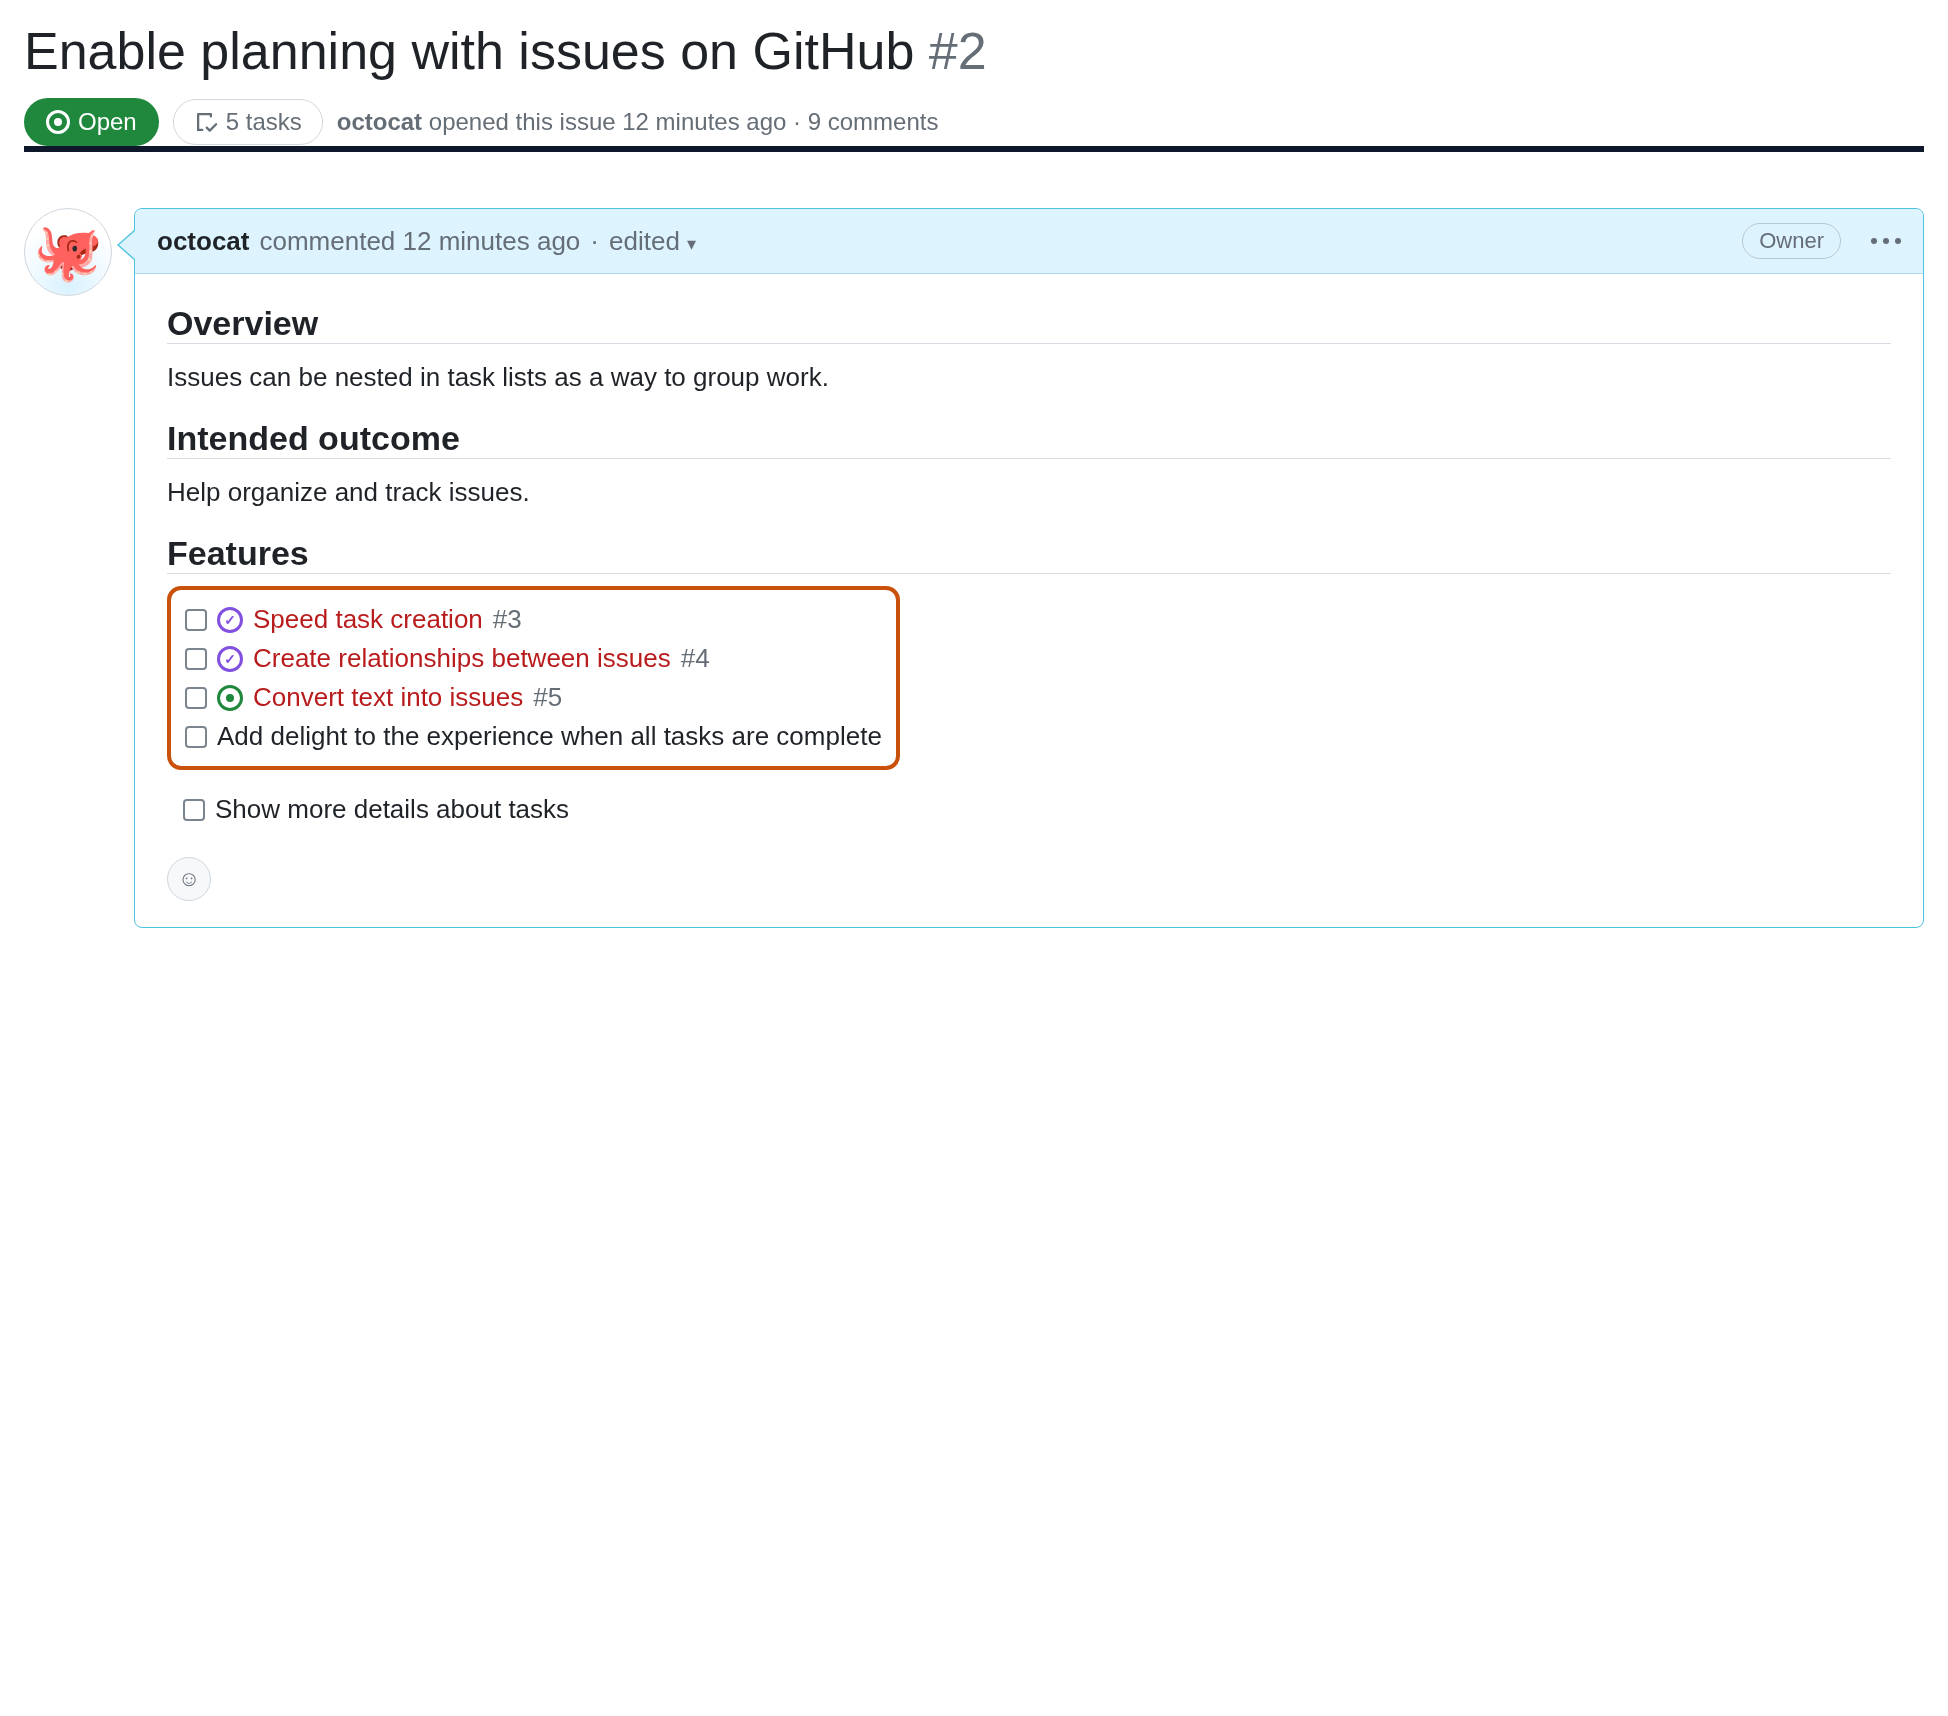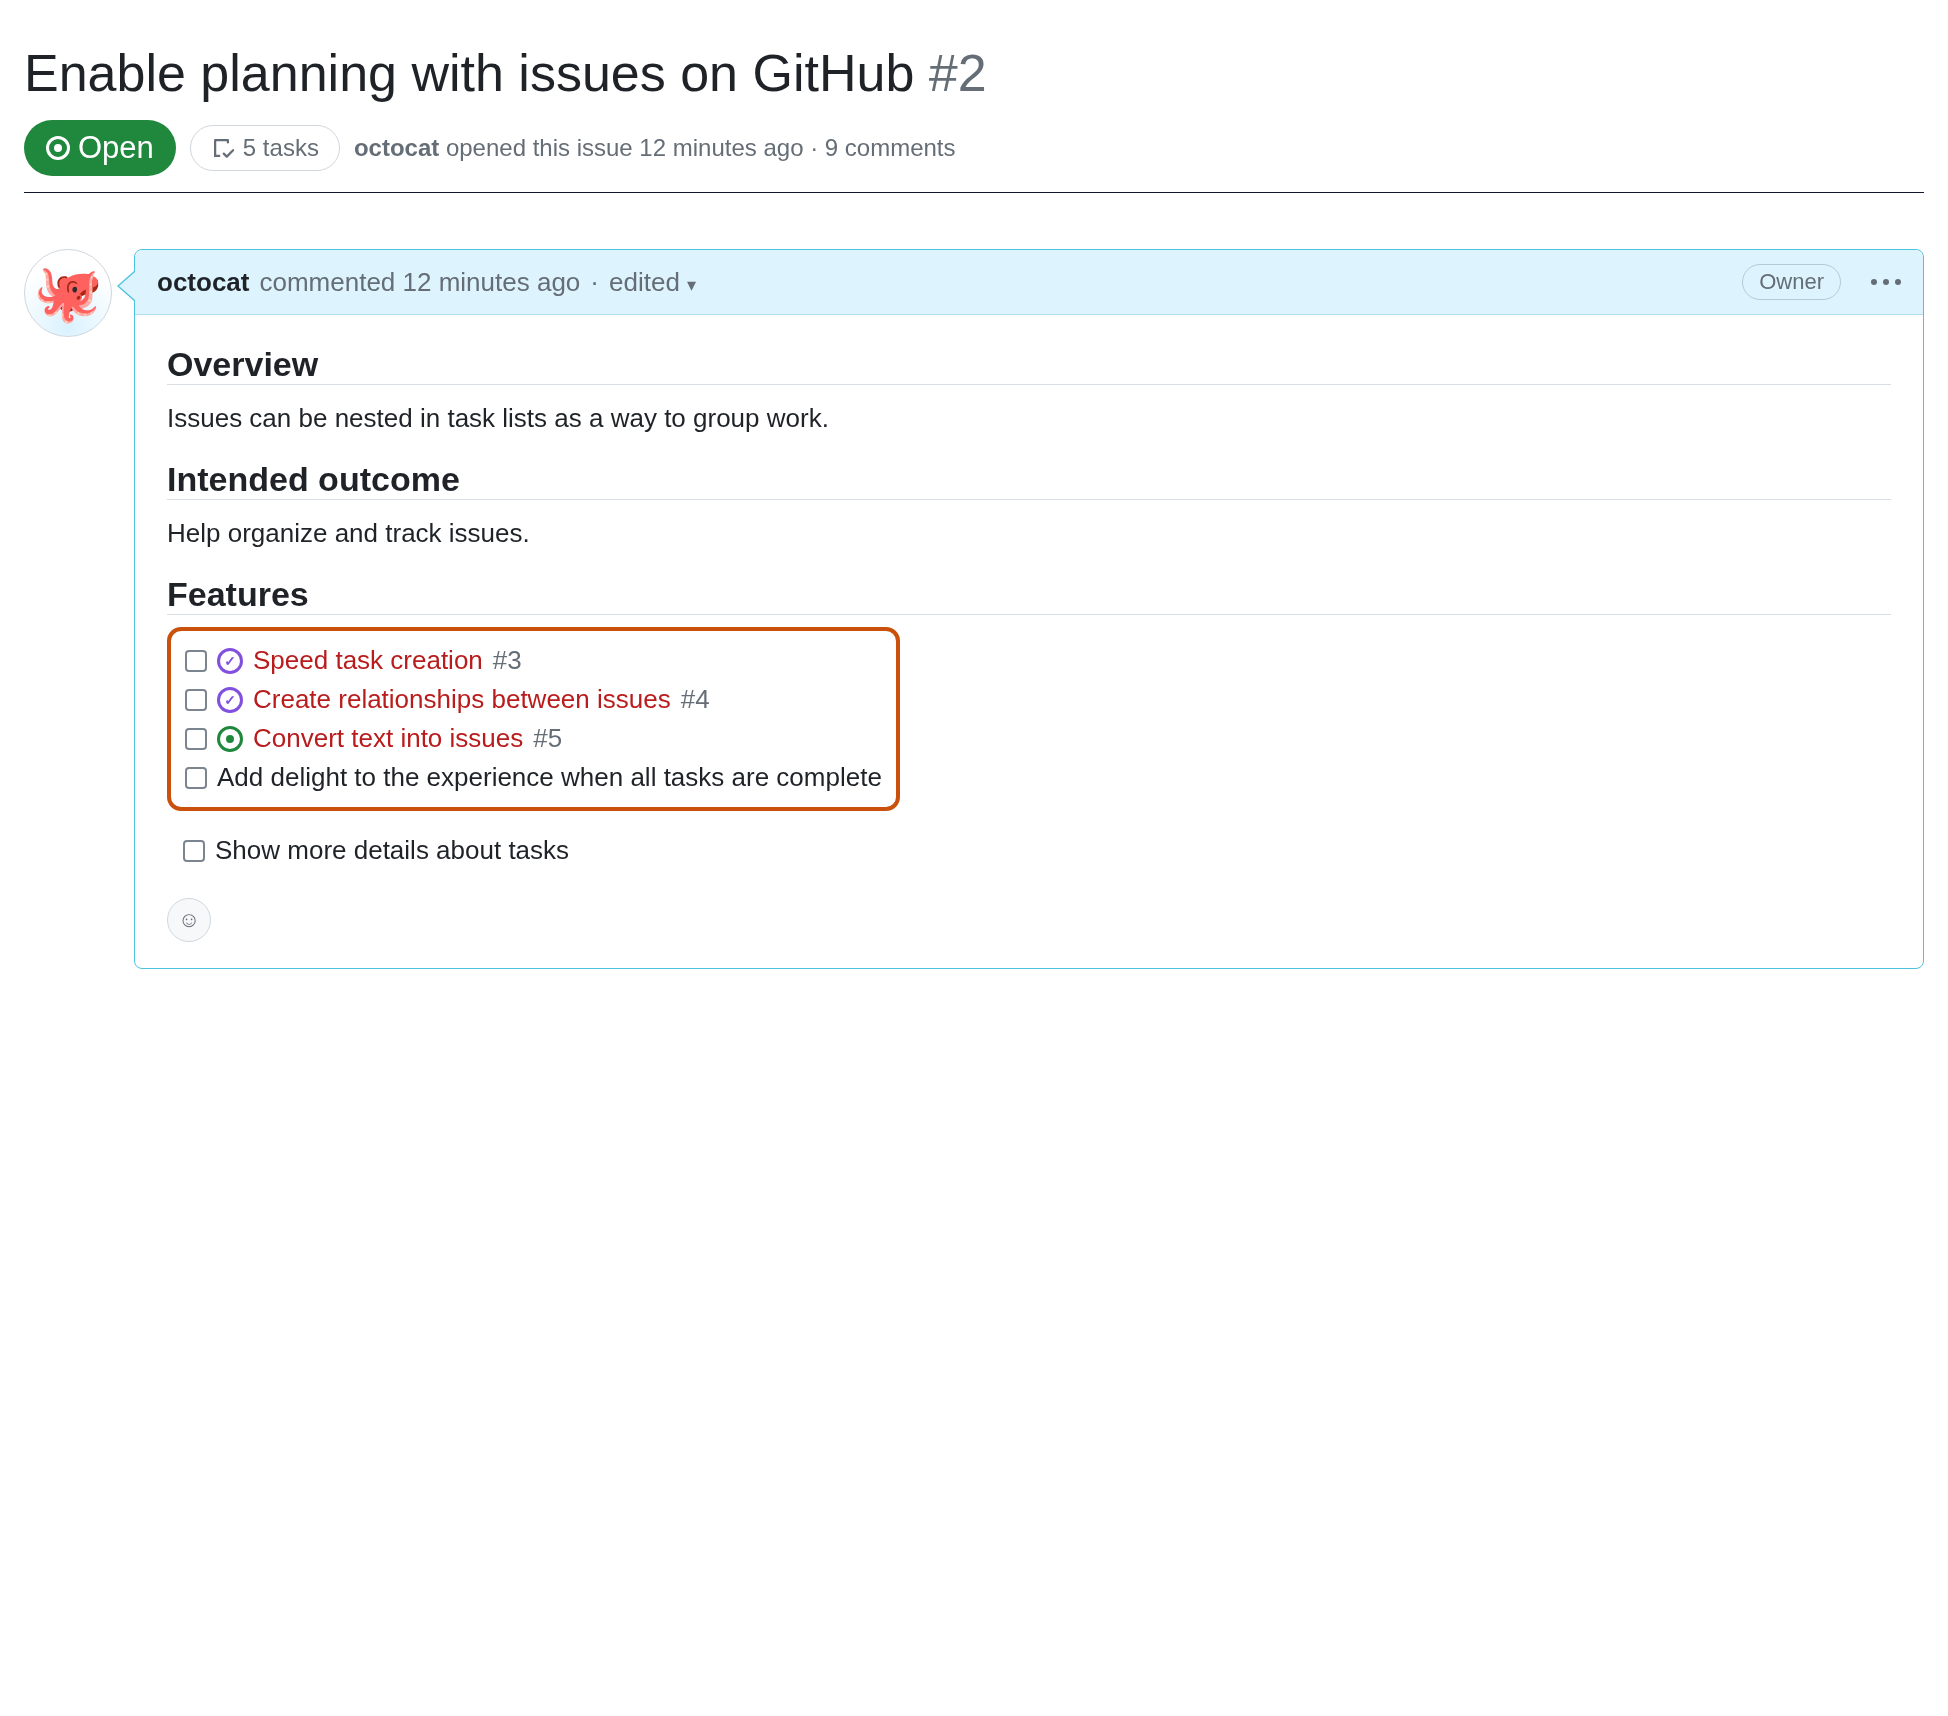--- a/index.html
+++ b/index.html
@@ -3,21 +3,21 @@
 <meta charset="utf-8">
 <style>
   * { box-sizing: border-box; margin: 0; padding: 0; }
   body {
     font-family: -apple-system, BlinkMacSystemFont, "Segoe UI", Helvetica, Arial, sans-serif;
     background: #ffffff;
     color: #1f2328;
     padding: 20px 24px;
     font-size: 16px;
   }
-  .issue-header { padding-bottom: 16px; border-bottom: 1px solid #0f172a; margin-top: 22px; }
+  .issue-header { border-bottom: 6px solid #0f172a; }
   .issue-title-row { margin-bottom: 16px; }
   .issue-title {
     font-size: 52px;
     font-weight: 400;
     line-height: 1.2;
     color: #1f2328;
   }
   .issue-number { color: #656d76; font-weight: 300; }
   .meta-row {
     display: flex;
@@ -26,21 +26,21 @@
     font-size: 24px;
     color: #656d76;
   }
   .state-pill {
     display: inline-flex;
     align-items: center;
     gap: 8px;
     background: #1f883d;
     color: #ffffff;
     font-weight: 500;
-    font-size: 31px;
+    font-size: 24px;
     padding: 10px 22px;
     border-radius: 999px;
   }
   .tasks-pill {
     display: inline-flex;
     align-items: center;
     gap: 8px;
     color: #656d76;
     border: 1px solid #d0d7de;
     padding: 8px 20px;

